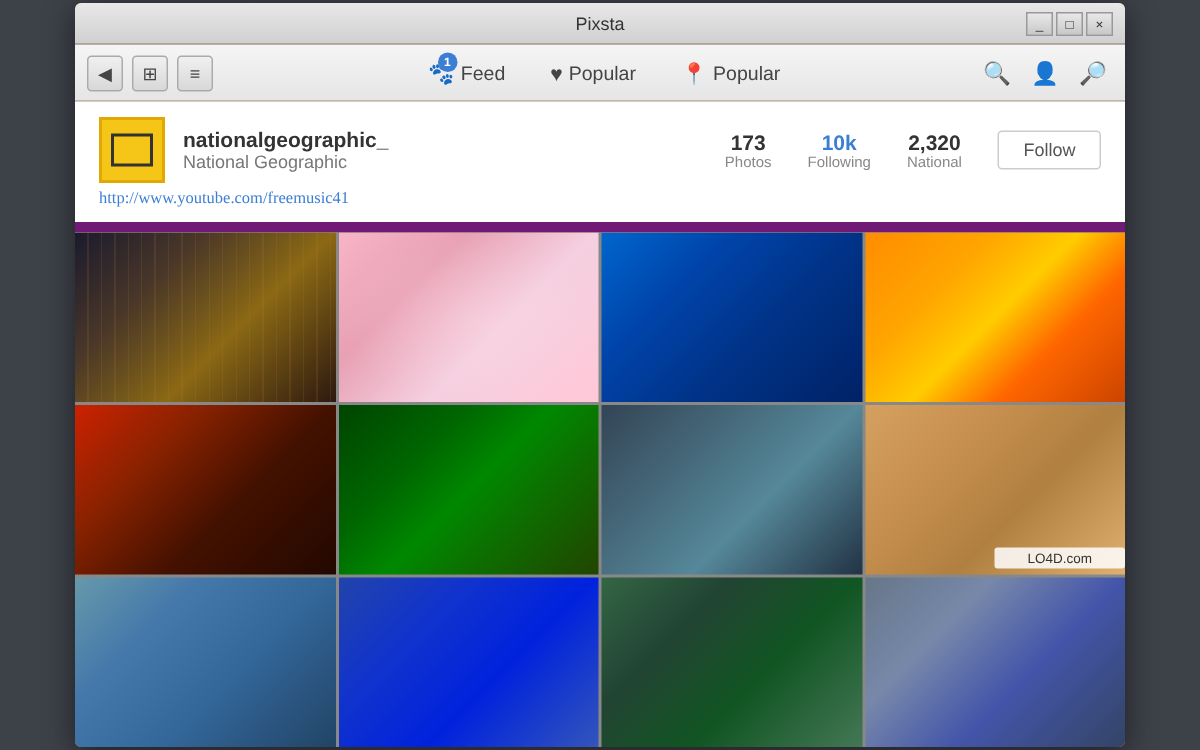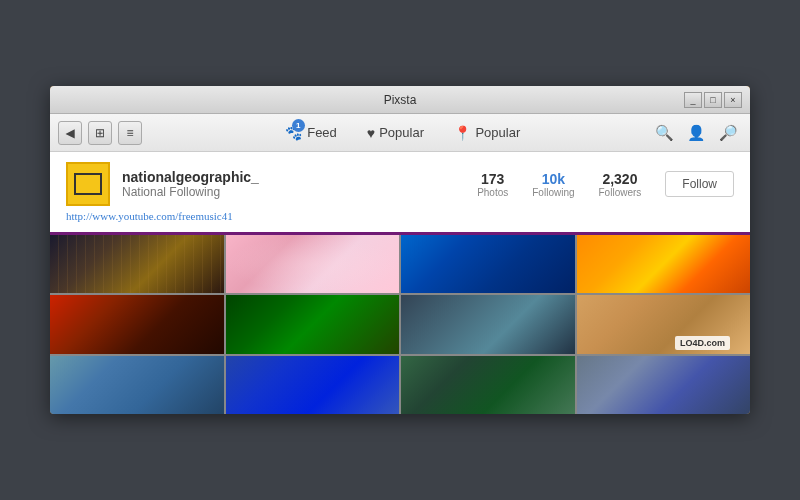--- a/index.html
+++ b/index.html
@@ -8,21 +8,21 @@
       height: 500px;
       background: #3d4148;
       display: flex;
       align-items: center;
       justify-content: center;
       font-family: Arial, sans-serif;
       overflow: hidden;
     }
     .window {
       width: 700px;
-      height: 328px;
+      height: 496px;
       background: #a16207;
       border-radius: 4px;
       box-shadow: 0 4px 20px rgba(0,0,0,0.5);
       display: flex;
       flex-direction: column;
       overflow: hidden;
     }
     
     .title-bar {
       background: linear-gradient(to bottom, #e8e8e8, #d0d0d0);
@@ -134,21 +134,21 @@
       justify-content: center;
       cursor: pointer;
       font-size: 15px;
       color: #555;
       border-radius: 3px;
     }
     
     .profile-area {
       background: white;
       padding: 10px 16px;
-      border-bottom: 3px solid #701a75;
+      border-bottom: 7px solid #701a75;
       flex-shrink: 0;
     }
     .profile-row {
       display: flex;
       align-items: center;
       gap: 12px;
     }
     .profile-avatar {
       width: 44px;
       height: 44px;
@@ -255,27 +255,27 @@
     .photo-2::after {
       content: '';
       position: absolute;
       inset: 0;
       background: radial-gradient(ellipse at center, rgba(255,220,230,0.3) 0%, transparent 70%);
     }
     
     .watermark-area {
       position: absolute;
       bottom: 4px;
-      right: 20px;
+      right: 0;
       background: rgba(255,255,255,0.85);
-      padding: 2px 5px;
+      padding: 2px 22px;
       border-radius: 2px;
       font-size: 9px;
       color: #333;
-      font-weight: bold;
+      font-weight: normal;
     }
   </style>
 </head>
 <body>
 
 <div class="window">
 
   <div class="title-bar">
     <span class="title-bar-title">Pixsta</span>
     <div class="title-bar-controls">
@@ -313,34 +313,34 @@
     </div>
   </div>
 
   <div class="profile-area">
     <div class="profile-row">
       <div class="profile-avatar">
         <div class="avatar-yellow-rect"></div>
       </div>
       <div class="profile-info">
         <div class="profile-username">nationalgeographic_</div>
-        <div class="profile-realname">National Following</div>
+        <div class="profile-realname">National Geographic</div>
       </div>
       <div class="profile-stats">
         <div class="stat-item">
           <div class="stat-value">173</div>
           <div class="stat-label">Photos</div>
         </div>
         <div class="stat-item">
           <div class="stat-value blue">10k</div>
           <div class="stat-label">Following</div>
         </div>
         <div class="stat-item">
           <div class="stat-value">2,320</div>
-          <div class="stat-label">Followers</div>
+          <div class="stat-label">National</div>
         </div>
         <button class="follow-btn">Follow</button>
       </div>
     </div>
     <div class="profile-link">http://www.youtube.com/freemusic41</div>
   </div>
 
   <div class="photo-grid">
     <div class="photo-cell photo-1"></div>
     <div class="photo-cell photo-2"></div>

